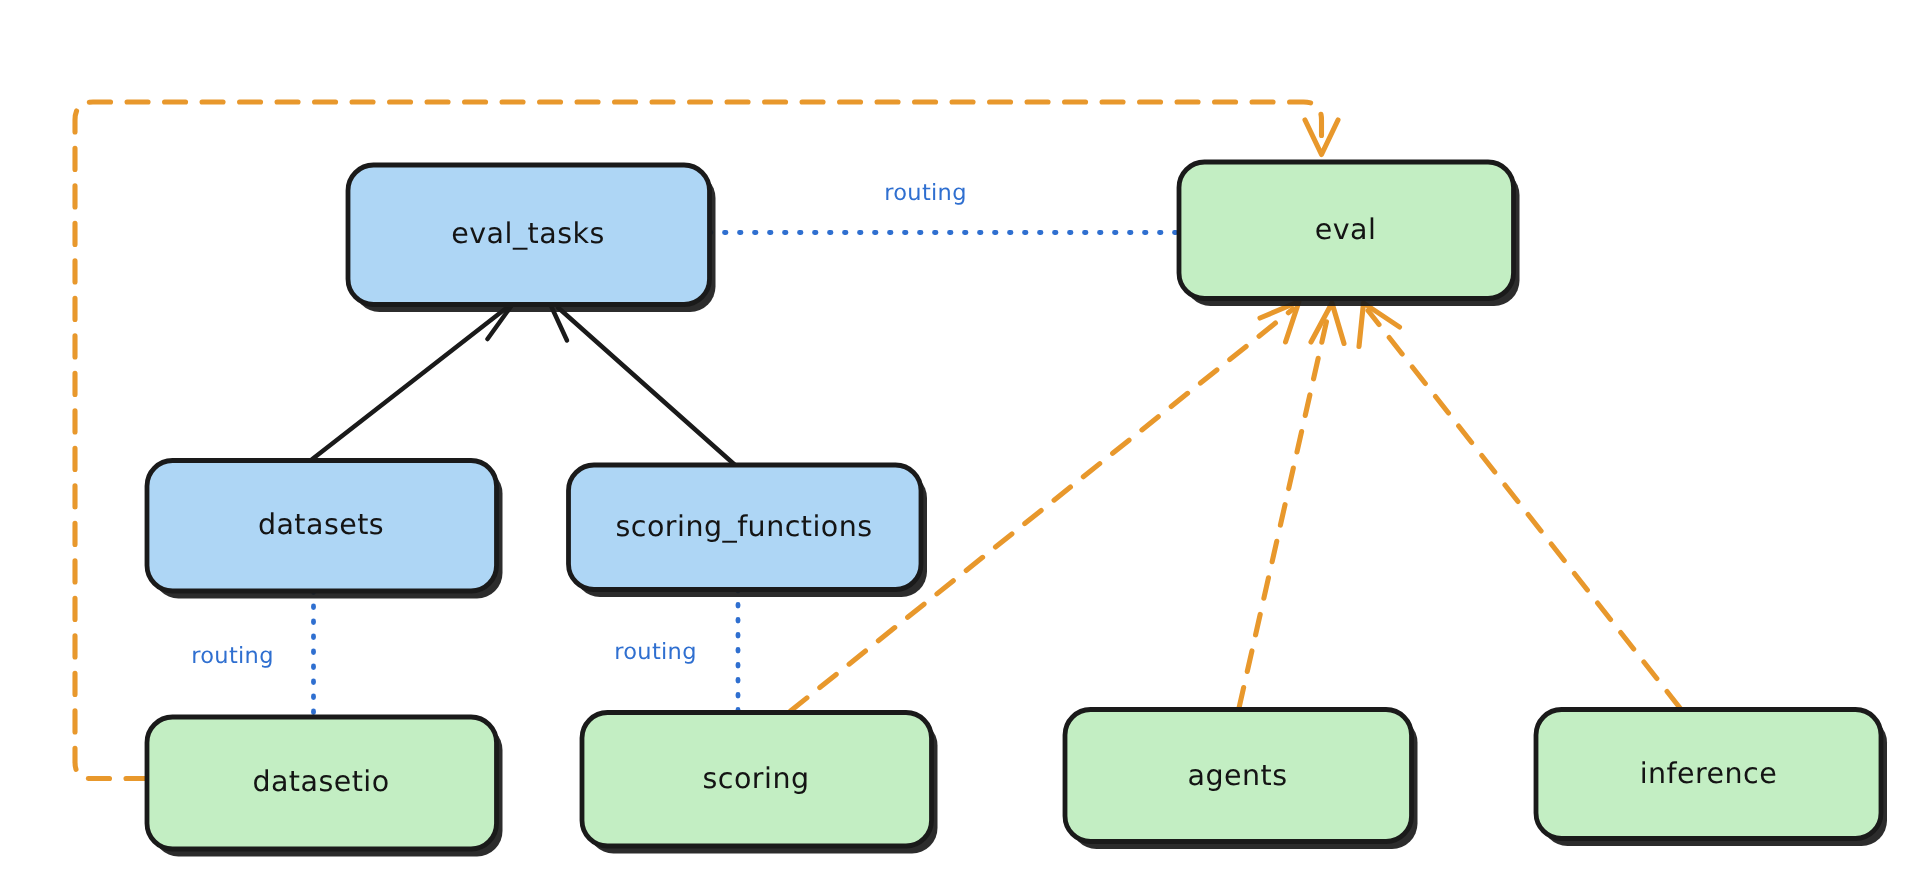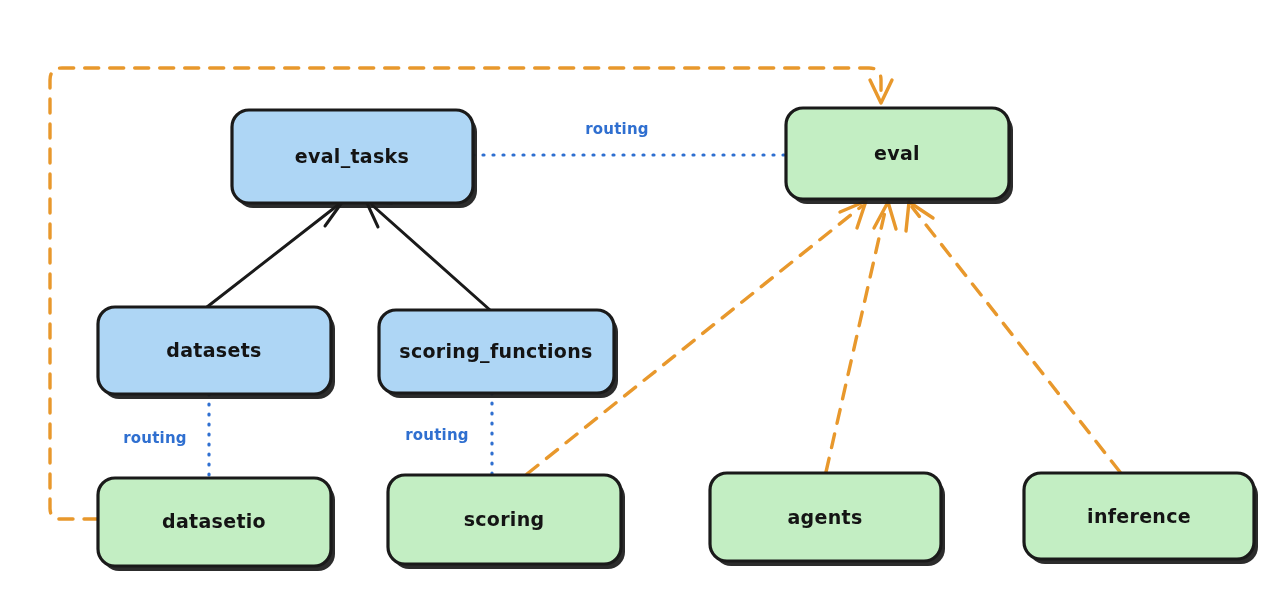--- a/index.html
+++ b/index.html
@@ -12,21 +12,20 @@
     width: 1280px;
     height: 596px;
     font-family: "DejaVu Sans", sans-serif;
     overflow: hidden;
   }
   #diagram-root {
     position: relative;
     width: 1280px;
     height: 596px;
     background: #ffffff;
-    font-weight: bold;
   }
   #diagram-svg {
     position: absolute;
     left: 0;
     top: 0;
     width: 1280px;
     height: 596px;
   }
   .node-label {
     font-family: "DejaVu Sans", sans-serif;

